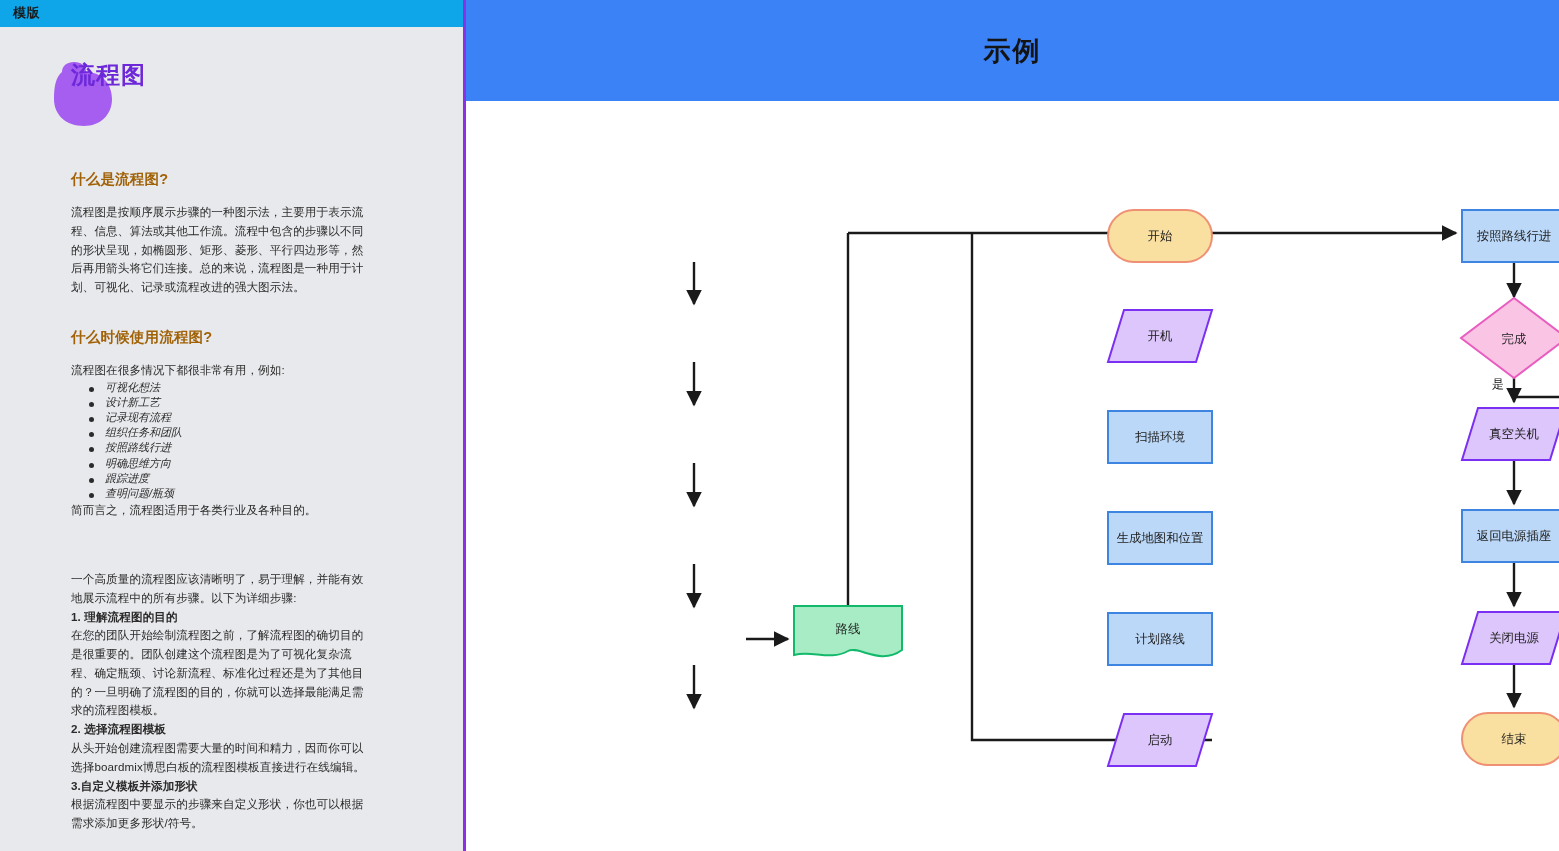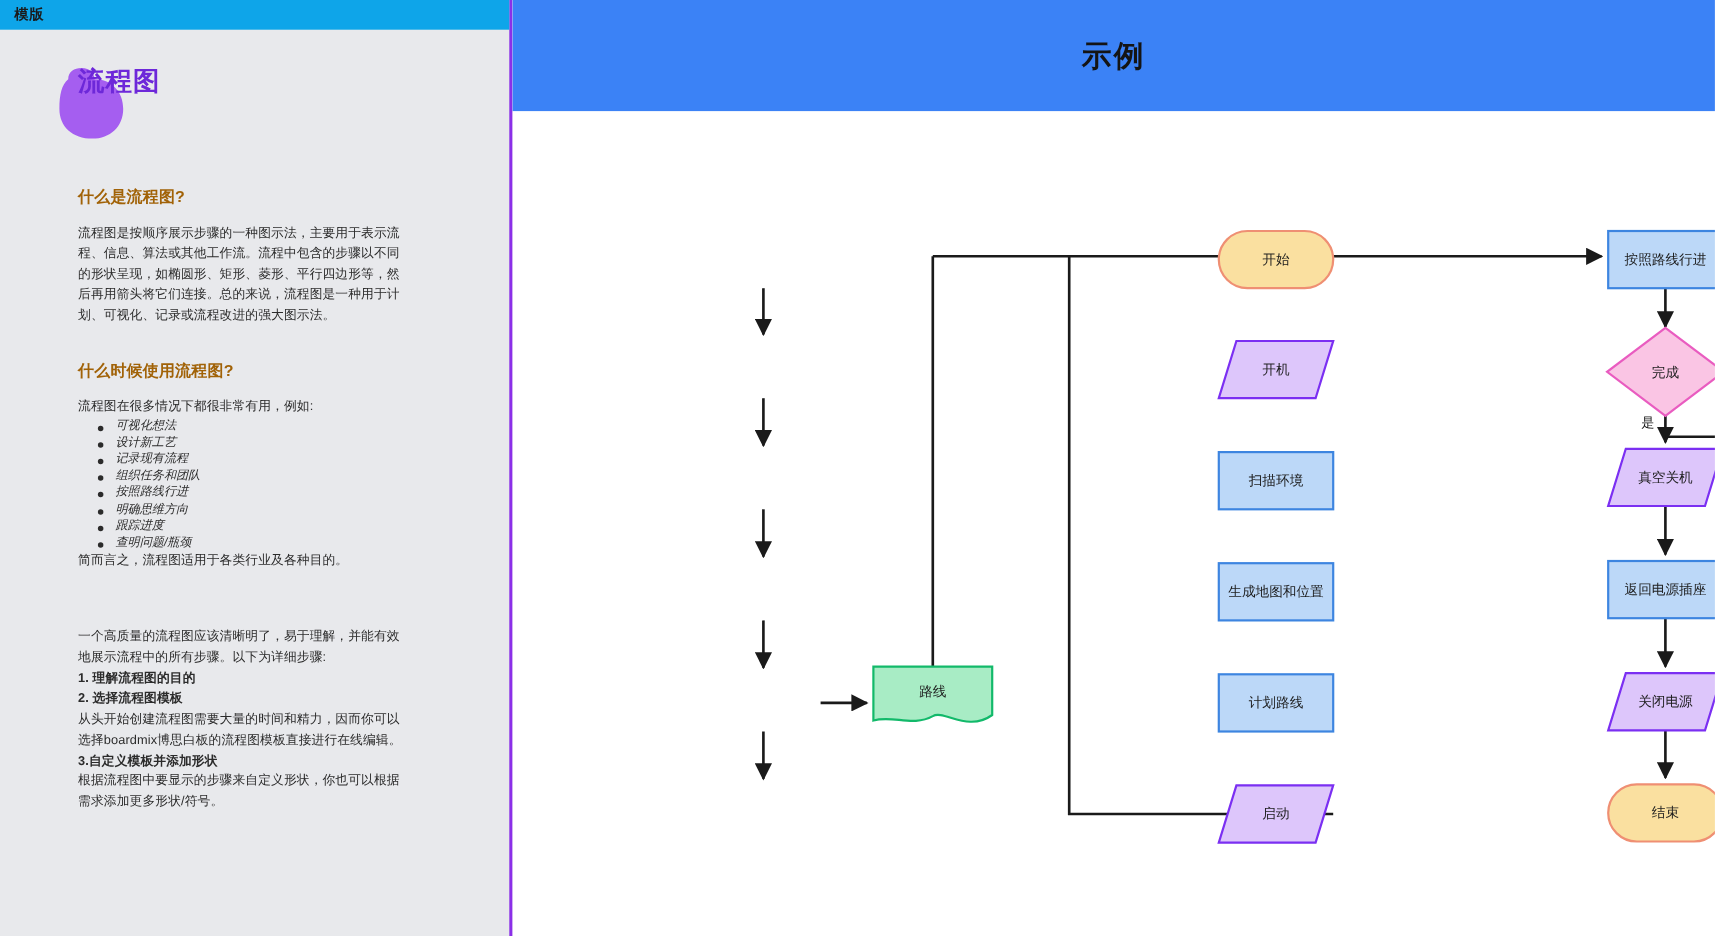--- a/index.html
+++ b/index.html
@@ -114,20 +114,21 @@
       <li>明确思维方向</li>
       <li>跟踪进度</li>
       <li>查明问题/瓶颈</li>
     </ul>
     <p>简而言之，流程图适用于各类行业及各种目的。</p>
   </div>
 
   <div class="sec" id="sec-how">
     <p>一个高质量的流程图应该清晰明了，易于理解，并能有效地展示流程中的所有步骤。以下为详细步骤:</p>
     <p class="bold">1. 理解流程图的目的</p>
+    <p>在您的团队开始绘制流程图之前，了解流程图的确切目的是很重要的。团队创建这个流程图是为了可视化复杂流程、确定瓶颈、讨论新流程、标准化过程还是为了其他目的？一旦明确了流程图的目的，你就可以选择最能满足需求的流程图模板。</p>
     <p class="bold">2. 选择流程图模板</p>
     <p>从头开始创建流程图需要大量的时间和精力，因而你可以选择boardmix博思白板的流程图模板直接进行在线编辑。</p>
     <p class="bold">3.自定义模板并添加形状</p>
     <p>根据流程图中要显示的步骤来自定义形状，你也可以根据需求添加更多形状/符号。</p>
 
   </div>
 </div>
 
 <div id="right-panel">
   <div id="right-header">

